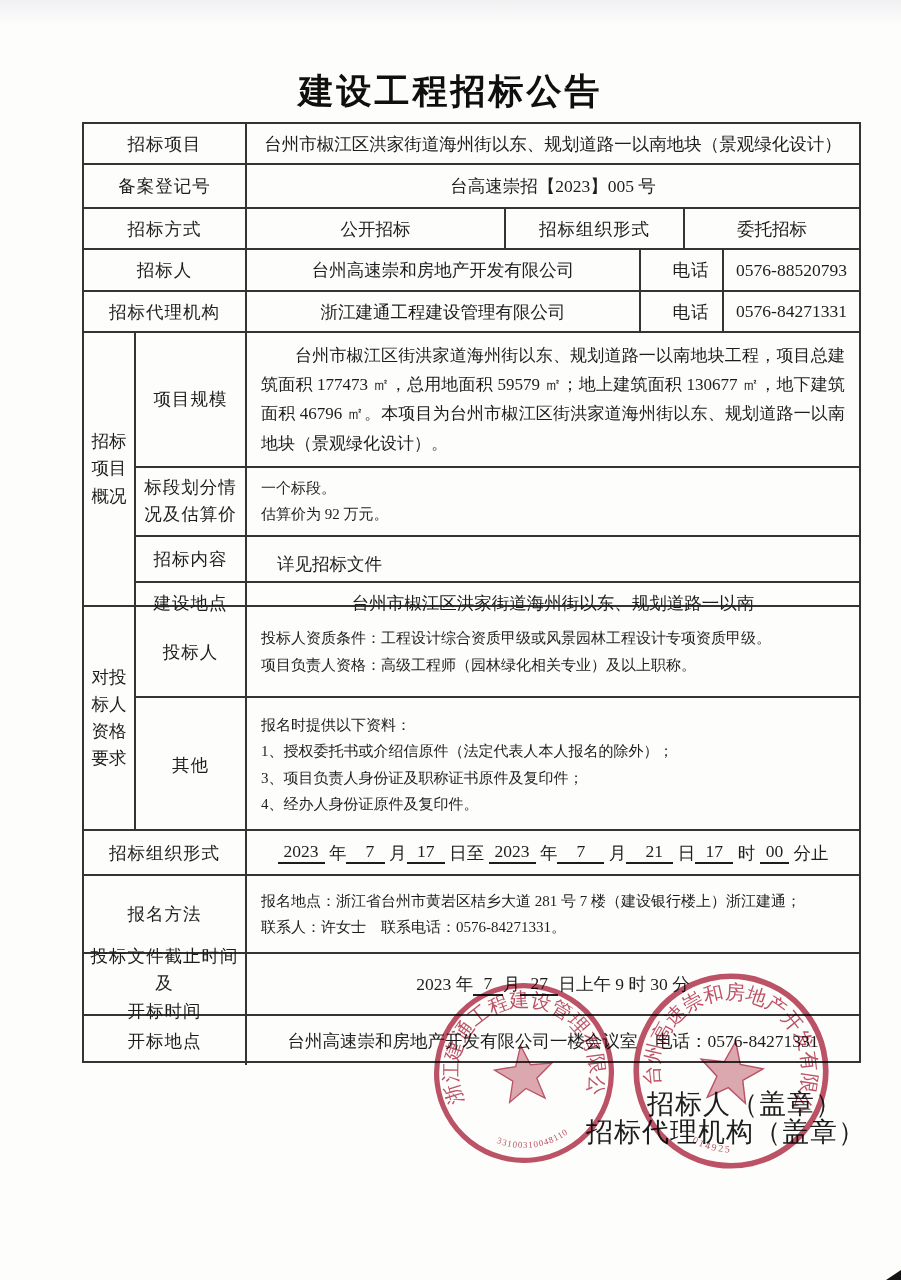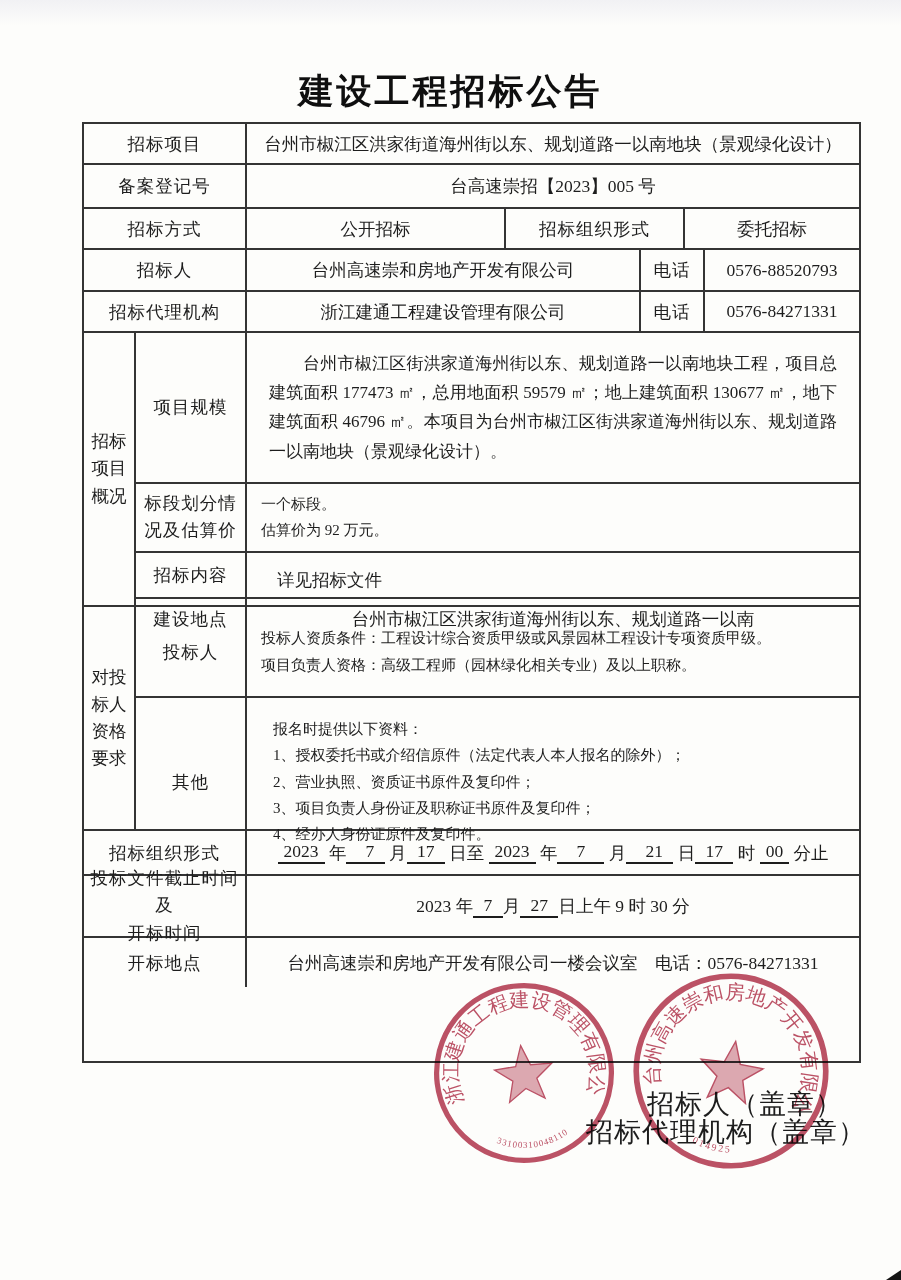--- a/index.html
+++ b/index.html
@@ -34,21 +34,21 @@
   .band{display:flex;border-bottom:2px solid var(--line);box-sizing:border-box;}
   .td{display:flex;align-items:center;justify-content:center;
       border-right:2px solid var(--line);box-sizing:border-box;
       padding:2px 6px;text-align:center;}
   .tr .td:last-child{border-right:none;}
   .label{letter-spacing:1px;}
   .w163{width:163px;flex:0 0 163px;}
   .w52{width:52px;flex:0 0 52px;}
   .w111{width:111px;flex:0 0 111px;}
   .w394{width:394px;flex:0 0 394px;}
-  .w64{width:64px;flex:0 0 64px;}
+  .w64{width:64px;flex:0 0 64px;margin-left:19px;}
   .w259{width:259px;flex:0 0 259px;}
   .w179{width:179px;flex:0 0 179px;}
   .grow{flex:1 1 auto;}
   .left{justify-content:flex-start;text-align:left;}
   .vlabel{white-space:pre-line;line-height:1.55;}
   .band-label{display:flex;align-items:center;justify-content:center;
       border-right:2px solid var(--line);box-sizing:border-box;text-align:center;}
   .band-rows{flex:1 1 auto;display:flex;flex-direction:column;}
   .band-rows .tr{flex:1 1 auto;}
   .para{margin:0;padding:8px 14px;text-indent:2em;text-align:justify;
@@ -104,21 +104,21 @@
       <div class="td grow">0576-84271331</div>
     </div>
 
     <div class="band" style="height:274px">
       <div class="band-label vlabel w52">招标
 项目
 概况</div>
       <div class="band-rows">
         <div class="tr" style="flex:0 0 119px">
           <div class="td label w111">项目规模</div>
-          <div class="td grow left" style="padding:8px">
+          <div class="td grow left" style="padding:0">
             <p class="para">台州市椒江区街洪家道海州街以东、规划道路一以南地块工程，项目总建筑面积 177473 ㎡，总用地面积 59579 ㎡；地上建筑面积 130677 ㎡，地下建筑面积 46796 ㎡。本项目为台州市椒江区街洪家道海州街以东、规划道路一以南地块（景观绿化设计）。</p>
           </div>
         </div>
         <div class="tr" style="flex:0 0 69px">
           <div class="td label vlabel w111">标段划分情
 况及估算价</div>
           <div class="td grow left" style="padding:0">
             <div class="lines">
               <div>一个标段。</div>
               <div>估算价为 92 万元。</div>
@@ -146,25 +146,24 @@
           <div class="td label w111">投标人</div>
           <div class="td grow left" style="padding:0">
             <div class="lines">
               <div>投标人资质条件：工程设计综合资质甲级或风景园林工程设计专项资质甲级。</div>
               <div>项目负责人资格：高级工程师（园林绿化相关专业）及以上职称。</div>
             </div>
           </div>
         </div>
         <div class="tr" style="flex:0 0 133px">
           <div class="td label w111">其他</div>
-          <div class="td grow left" style="padding:12px">
+          <div class="td grow left" style="padding:0">
             <div class="lines">
               <div>报名时提供以下资料：</div>
               <div>1、授权委托书或介绍信原件（法定代表人本人报名的除外）；</div>
-              <div>2、营业执照、资质证书原件及复印件；</div>
               <div>3、项目负责人身份证及职称证书原件及复印件；</div>
               <div>4、经办人身份证原件及复印件。</div>
             </div>
           </div>
         </div>
       </div>
     </div>
 
     <div class="tr" style="height:45px">
       <div class="td label w163">招标组织形式</div>
@@ -181,20 +180,29 @@
           <span class="seg"> 月</span>
           <span class="seg u">   21 </span>
           <span class="seg"> 日</span>
           <span class="seg u"> 17 </span>
           <span class="seg"> 时 </span>
           <span class="seg u">00</span>
           <span class="seg"> 分止</span>
         </div>
     </div>
 
+    <div class="tr" style="height:78px">
+      <div class="td label w163">报名方法</div>
+      <div class="td grow left" style="padding:0">
+        <div class="lines">
+          <div>报名地点：浙江省台州市黄岩区桔乡大道 281 号 7 楼（建设银行楼上）浙江建通；</div>
+          <div>联系人：许女士　联系电话：0576-84271331。</div>
+        </div>
+      </div>
+    </div>
 
     <div class="tr" style="height:62px">
       <div class="td label vlabel w163">投标文件截止时间及
 开标时间</div>
       <div class="td grow">
           <span class="seg">2023 年</span>
           <span class="seg u"> 7 </span>
           <span class="seg">月</span>
           <span class="seg u"> 27 </span>
           <span class="seg">日上午 9 时 30 分</span>

